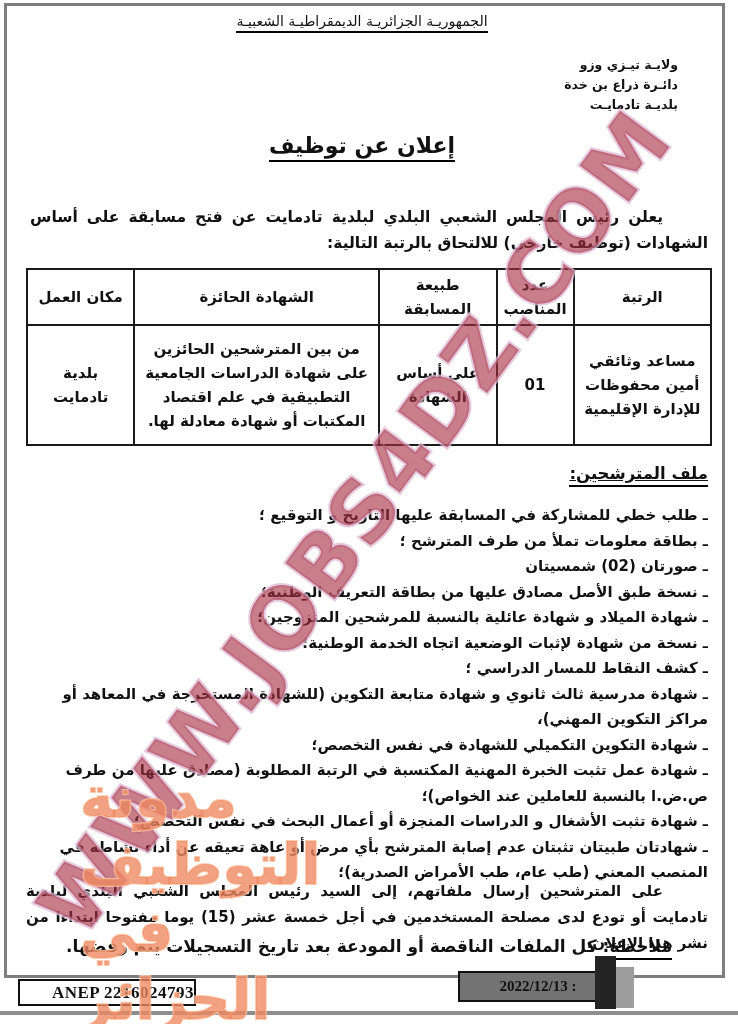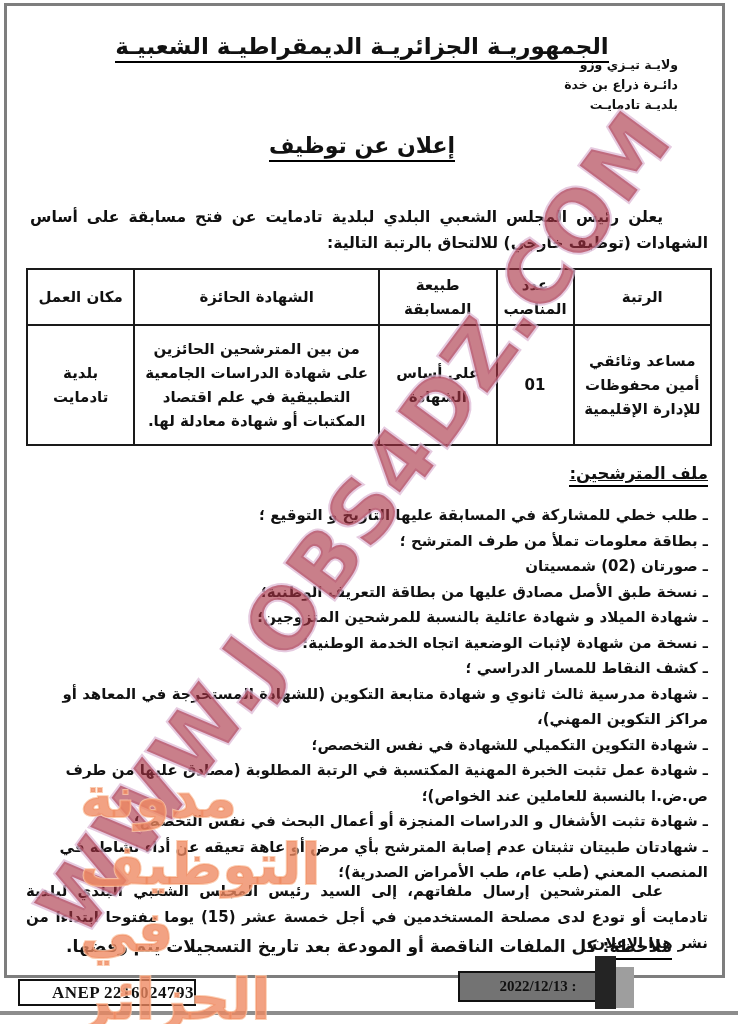--- a/index.html
+++ b/index.html
@@ -15,21 +15,21 @@
   .frame {
     position:absolute; left:4px; top:3px;
     width:721px; height:975px;
     border:3px solid #7e7e7e;
   }
   .u { border-bottom:2px solid #000; padding-bottom:2px; }
 
   .republic {
     position:absolute; top:13px; left:0; right:14px;
     text-align:center; direction:rtl;
-    font-size:23px; font-weight:700;margin-top:20px;
+    font-size:14px; font-weight:400;
   }
   .authority {
     position:absolute; top:55px; right:60px;
     direction:rtl; text-align:right;
     font-size:12.5px; font-weight:700; line-height:1.6;
   }
   .announce {
     position:absolute; top:133px; left:0; right:14px;
     text-align:center; direction:rtl;
     font-size:22px; font-weight:700;

